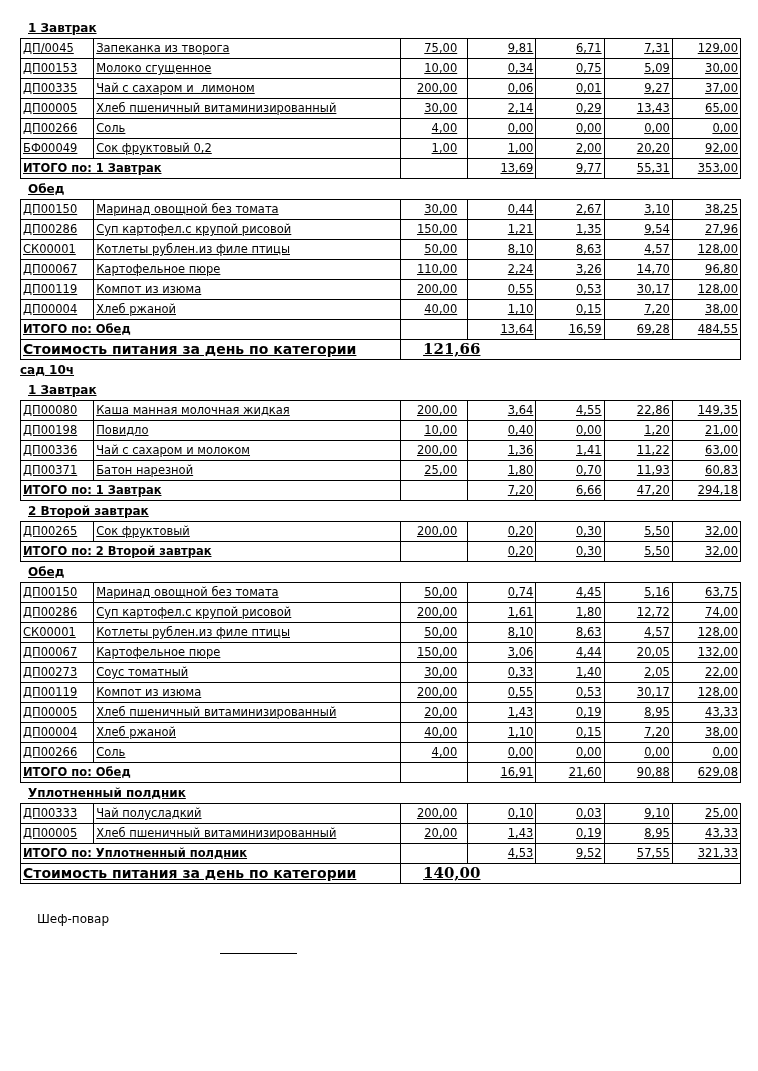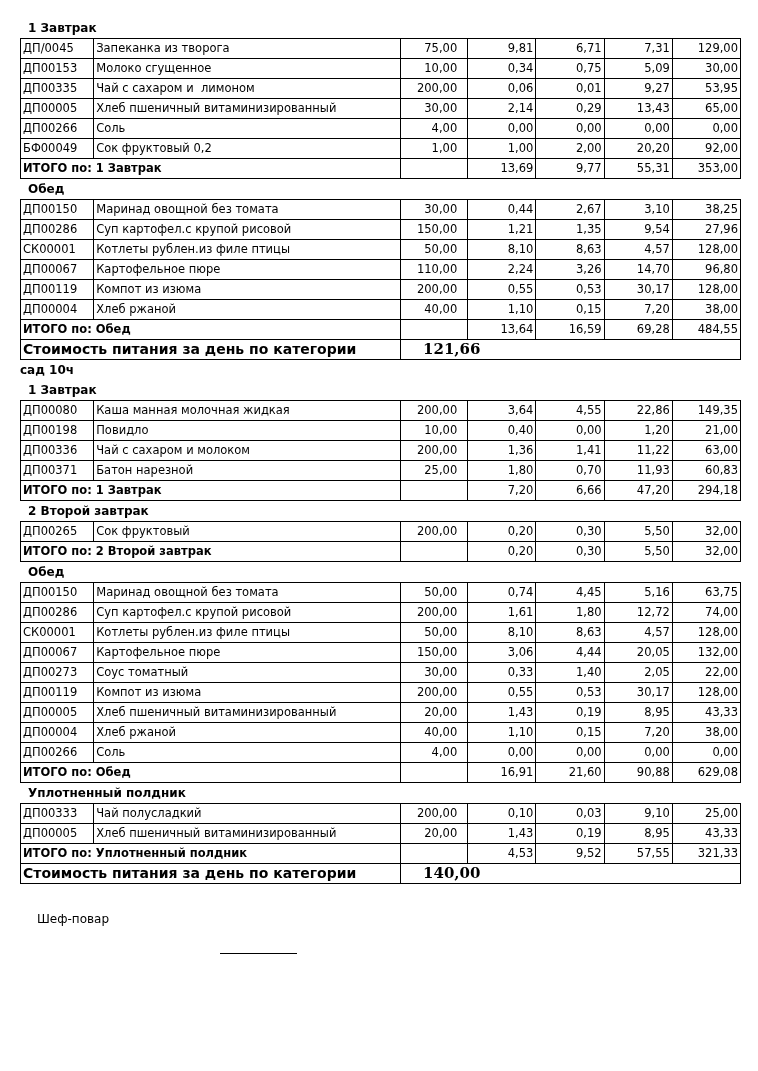--- a/index.html
+++ b/index.html
@@ -1,17 +1,17 @@
 <!DOCTYPE html>
 <html><head>
 <meta charset="utf-8">
 <style>
   html, body { margin:0; padding:0; background:#ffffff; }
   body { width:758px; height:1071px; position:relative; font-family:"DejaVu Sans", sans-serif; color:#000; overflow:hidden; }
-  .page { position:absolute; left:20px; top:18px; width:633px; }
+  .page { position:absolute; left:20px; top:18px; width:633px;text-decoration:underline; }
   .sec-title { font-weight:bold; font-size:12px; height:20px; line-height:20px; padding-left:8px; white-space:pre; }
   table { border-collapse:collapse; width:721px; table-layout:fixed; }
   td { border:1px solid #000; font-size:11.5px; height:19px; line-height:19px; padding:0 2px; white-space:pre; overflow:hidden; }
   col.c-code { width:73px; }
   col.c-name { width:306px; }
   col.c-qty { width:67px; }
   col.c-n { width:68px; }
   td.code { text-align:left; }
   td.name { text-align:left; }
   td.qty { text-align:right; padding-right:10px; }
@@ -58,21 +58,21 @@
           <td class="num">5,09</td>
           <td class="num">30,00</td>
         </tr>
         <tr>
           <td class="code">ДП00335</td>
           <td class="name">Чай с сахаром и  лимоном</td>
           <td class="qty">200,00</td>
           <td class="num">0,06</td>
           <td class="num">0,01</td>
           <td class="num">9,27</td>
-          <td class="num">53,95</td>
+          <td class="num">37,00</td>
         </tr>
         <tr>
           <td class="code">ДП00005</td>
           <td class="name">Хлеб пшеничный витаминизированный</td>
           <td class="qty">30,00</td>
           <td class="num">2,14</td>
           <td class="num">0,29</td>
           <td class="num">13,43</td>
           <td class="num">65,00</td>
         </tr>

